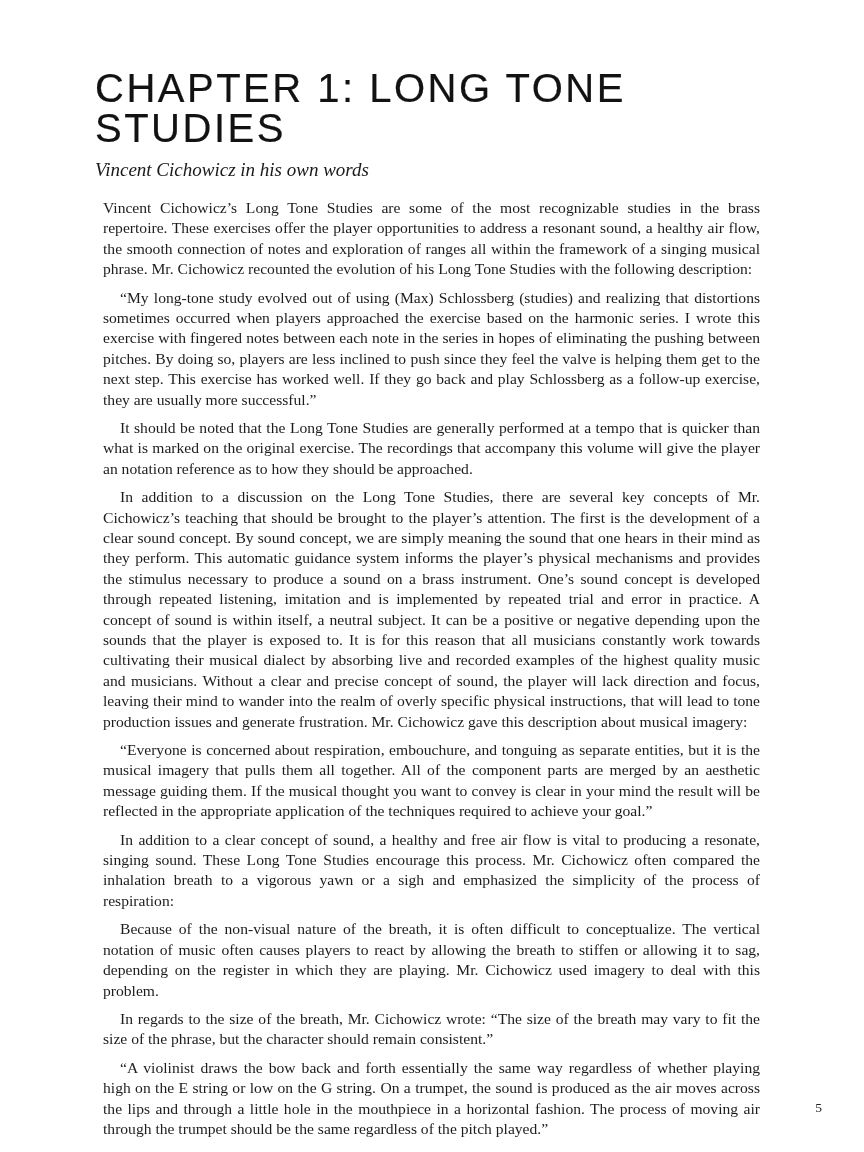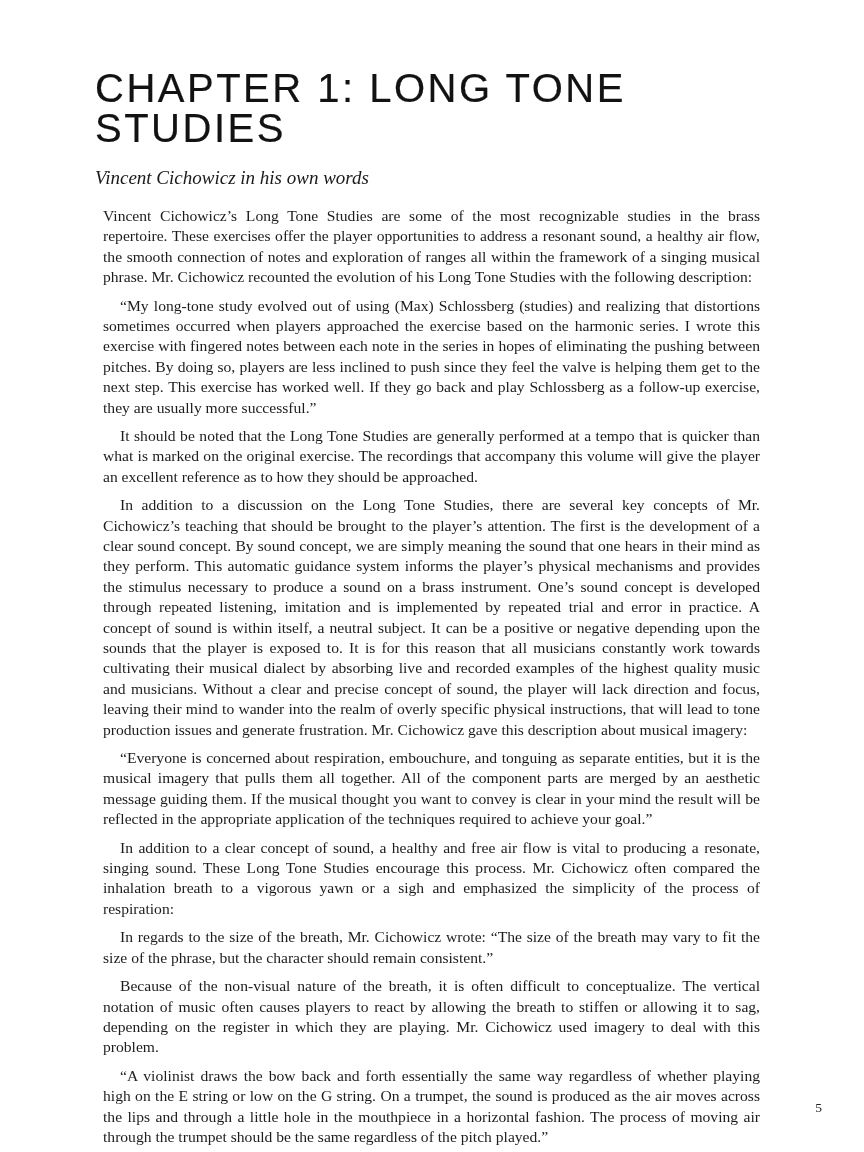--- a/index.html
+++ b/index.html
@@ -12,21 +12,21 @@
     width: 864px;
     height: 1152px;
     background: #ffffff;
     box-sizing: border-box;
     padding: 62px 96px 0 95px;
     color: #1c1c1c;
     font-family: "Liberation Serif", "DejaVu Serif", serif;
     overflow: hidden;
   }
   .chapter-title {
-    margin: 6px 0 20px 0;
+    margin: 6px 0 12px 0;
     font-family: "Liberation Sans", "DejaVu Sans", sans-serif;
     font-weight: 200;
     font-size: 40px;
     line-height: 1;
     letter-spacing: 2.5px;
     color: #121212;
     -webkit-text-stroke: 0.2px #121212;
   }
   .subtitle {
     font-style: italic;
@@ -58,22 +58,22 @@
 </style>
 </head>
 <body>
 
 <div class="page">
   <h1 class="chapter-title">CHAPTER 1: LONG TONE STUDIES</h1>
   <div class="subtitle">Vincent Cichowicz in his own words</div>
   <div class="body-text">
     <p class="noindent">Vincent Cichowicz’s Long Tone Studies are some of the most recognizable studies in the brass repertoire. These exercises offer the player opportunities to address a resonant sound, a healthy air flow, the smooth connection of notes and exploration of ranges all within the framework of a singing musical phrase. Mr. Cichowicz recounted the evolution of his Long Tone Studies with the following description:</p>
     <p>“My long-tone study evolved out of using (Max) Schlossberg (studies) and realizing that distortions sometimes occurred when players approached the exercise based on the harmonic series. I wrote this exercise with fingered notes between each note in the series in hopes of eliminating the pushing between pitches. By doing so, players are less inclined to push since they feel the valve is helping them get to the next step. This exercise has worked well. If they go back and play Schlossberg as a follow-up exercise, they are usually more successful.”</p>
-    <p>It should be noted that the Long Tone Studies are generally performed at a tempo that is quicker than what is marked on the original exercise. The recordings that accompany this volume will give the player an excellent reference as to how they should be approached.</p>
+    <p>It should be noted that the Long Tone Studies are generally performed at a tempo that is quicker than what is marked on the original exercise. The recordings that accompany this volume will give the player an notation reference as to how they should be approached.</p>
     <p>In addition to a discussion on the Long Tone Studies, there are several key concepts of Mr. Cichowicz’s teaching that should be brought to the player’s attention. The first is the development of a clear sound concept. By sound concept, we are simply meaning the sound that one hears in their mind as they perform. This automatic guidance system informs the player’s physical mechanisms and provides the stimulus necessary to produce a sound on a brass instrument. One’s sound concept is developed through repeated listening, imitation and is implemented by repeated trial and error in practice. A concept of sound is within itself, a neutral subject. It can be a positive or negative depending upon the sounds that the player is exposed to. It is for this reason that all musicians constantly work towards cultivating their musical dialect by absorbing live and recorded examples of the highest quality music and musicians. Without a clear and precise concept of sound, the player will lack direction and focus, leaving their mind to wander into the realm of overly specific physical instructions, that will lead to tone production issues and generate frustration. Mr. Cichowicz gave this description about musical imagery:</p>
     <p>“Everyone is concerned about respiration, embouchure, and tonguing as separate entities, but it is the musical imagery that pulls them all together. All of the component parts are merged by an aesthetic message guiding them. If the musical thought you want to convey is clear in your mind the result will be reflected in the appropriate application of the techniques required to achieve your goal.”</p>
     <p>In addition to a clear concept of sound, a healthy and free air flow is vital to producing a resonate, singing sound. These Long Tone Studies encourage this process. Mr. Cichowicz often compared the inhalation breath to a vigorous yawn or a sigh and emphasized the simplicity of the process of respiration:</p>
+    <p>Because of the non-visual nature of the breath, it is often difficult to conceptualize. The vertical notation of music often causes players to react by allowing the breath to stiffen or allowing it to sag, depending on the register in which they are playing. Mr. Cichowicz used imagery to deal with this problem.</p>
     <p>In regards to the size of the breath, Mr. Cichowicz wrote: “The size of the breath may vary to fit the size of the phrase, but the character should remain consistent.”</p>
-    <p>Because of the non-visual nature of the breath, it is often difficult to conceptualize. The vertical notation of music often causes players to react by allowing the breath to stiffen or allowing it to sag, depending on the register in which they are playing. Mr. Cichowicz used imagery to deal with this problem.</p>
     <p>“A violinist draws the bow back and forth essentially the same way regardless of whether playing high on the E string or low on the G string. On a trumpet, the sound is produced as the air moves across the lips and through a little hole in the mouthpiece in a horizontal fashion. The process of moving air through the trumpet should be the same regardless of the pitch played.”</p>
   </div>
   <div class="page-number">5</div>
 </div>
 
 </body></html>

